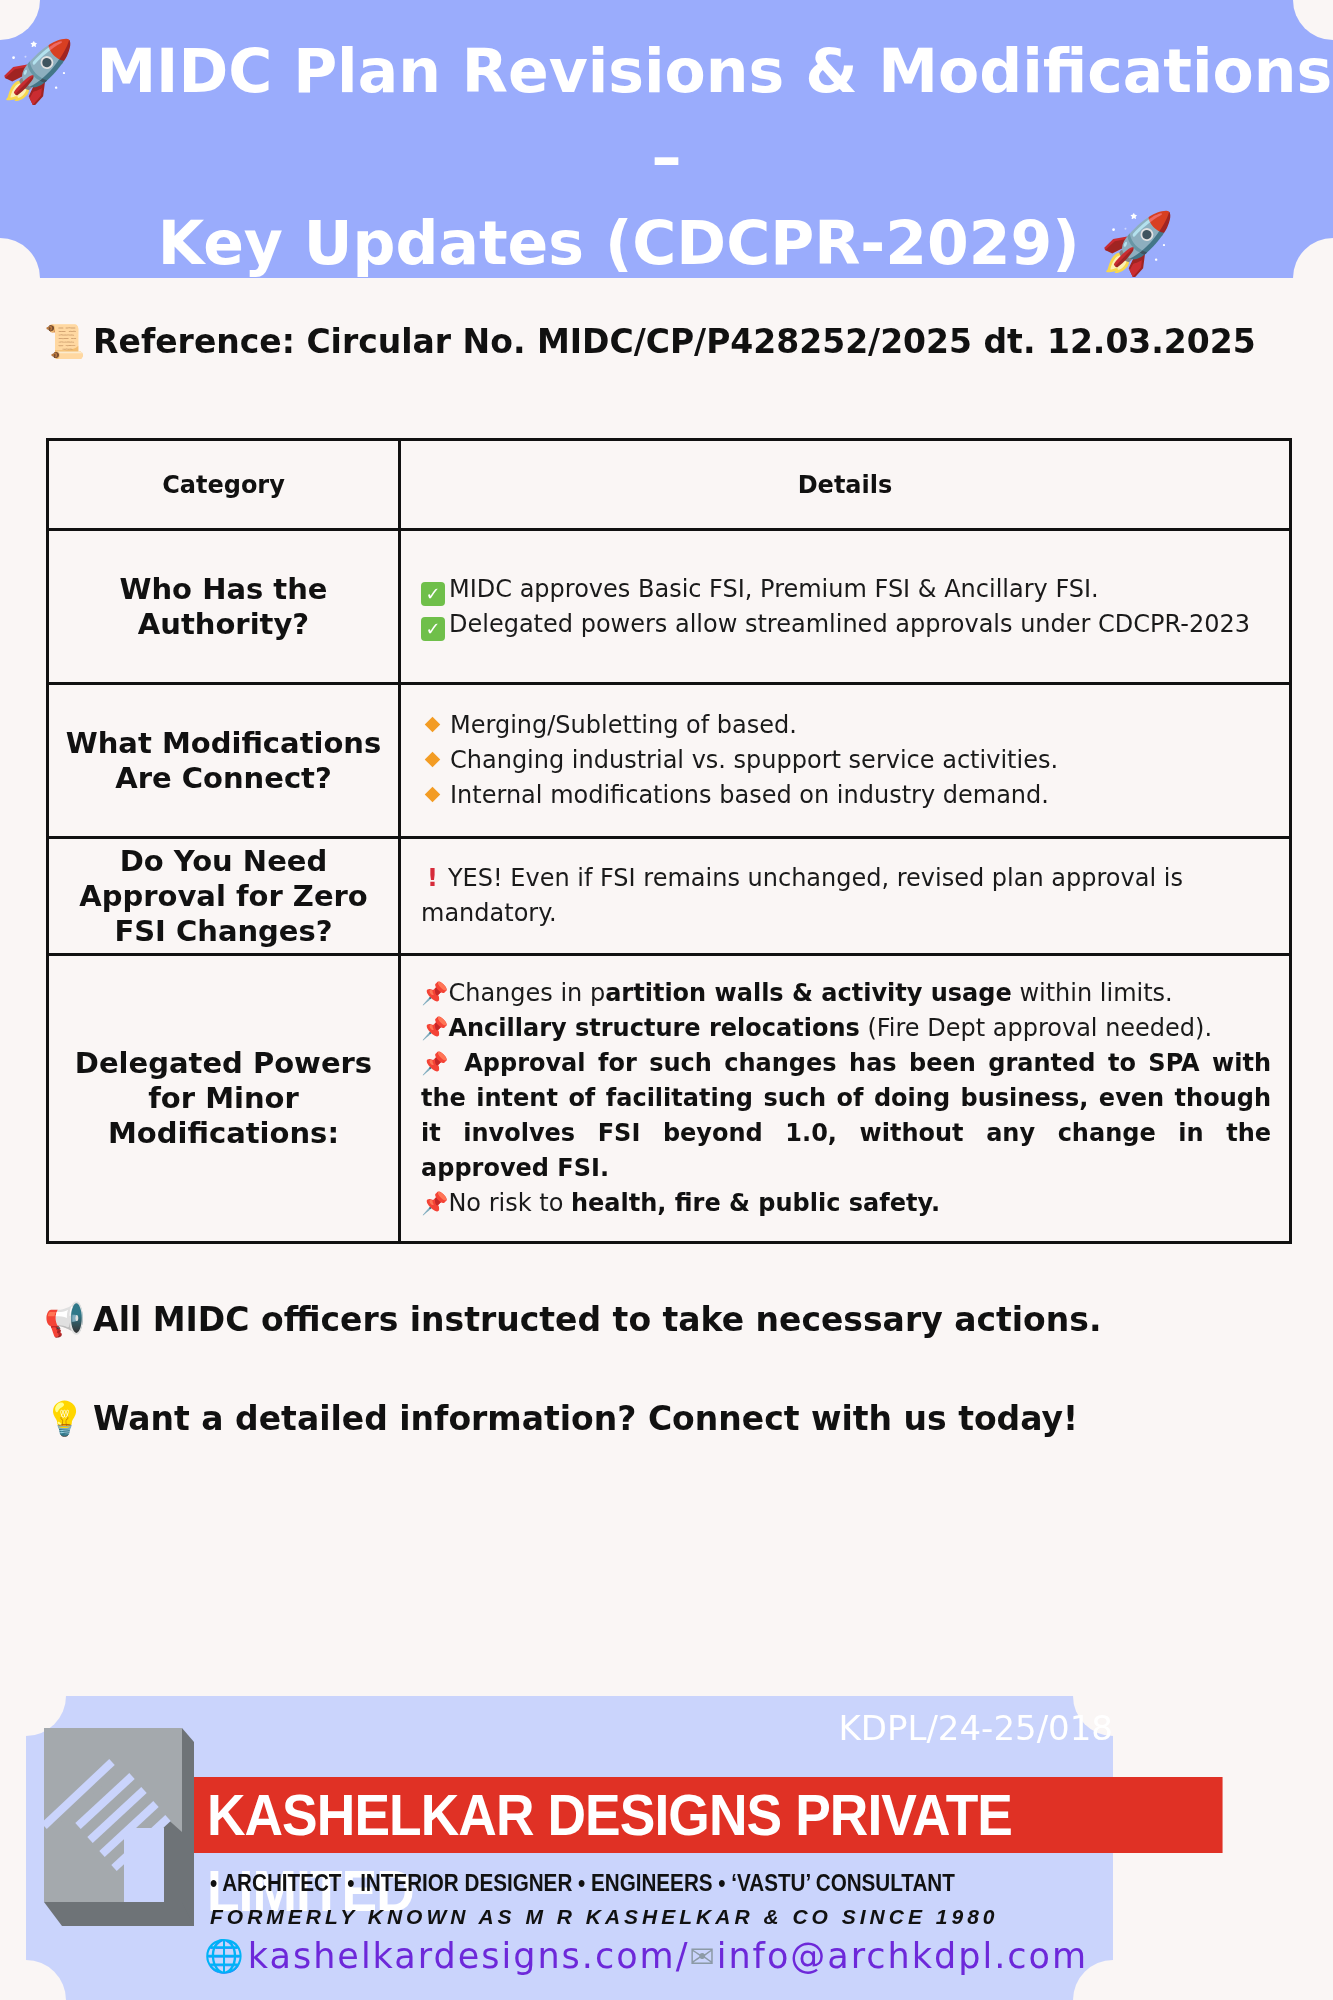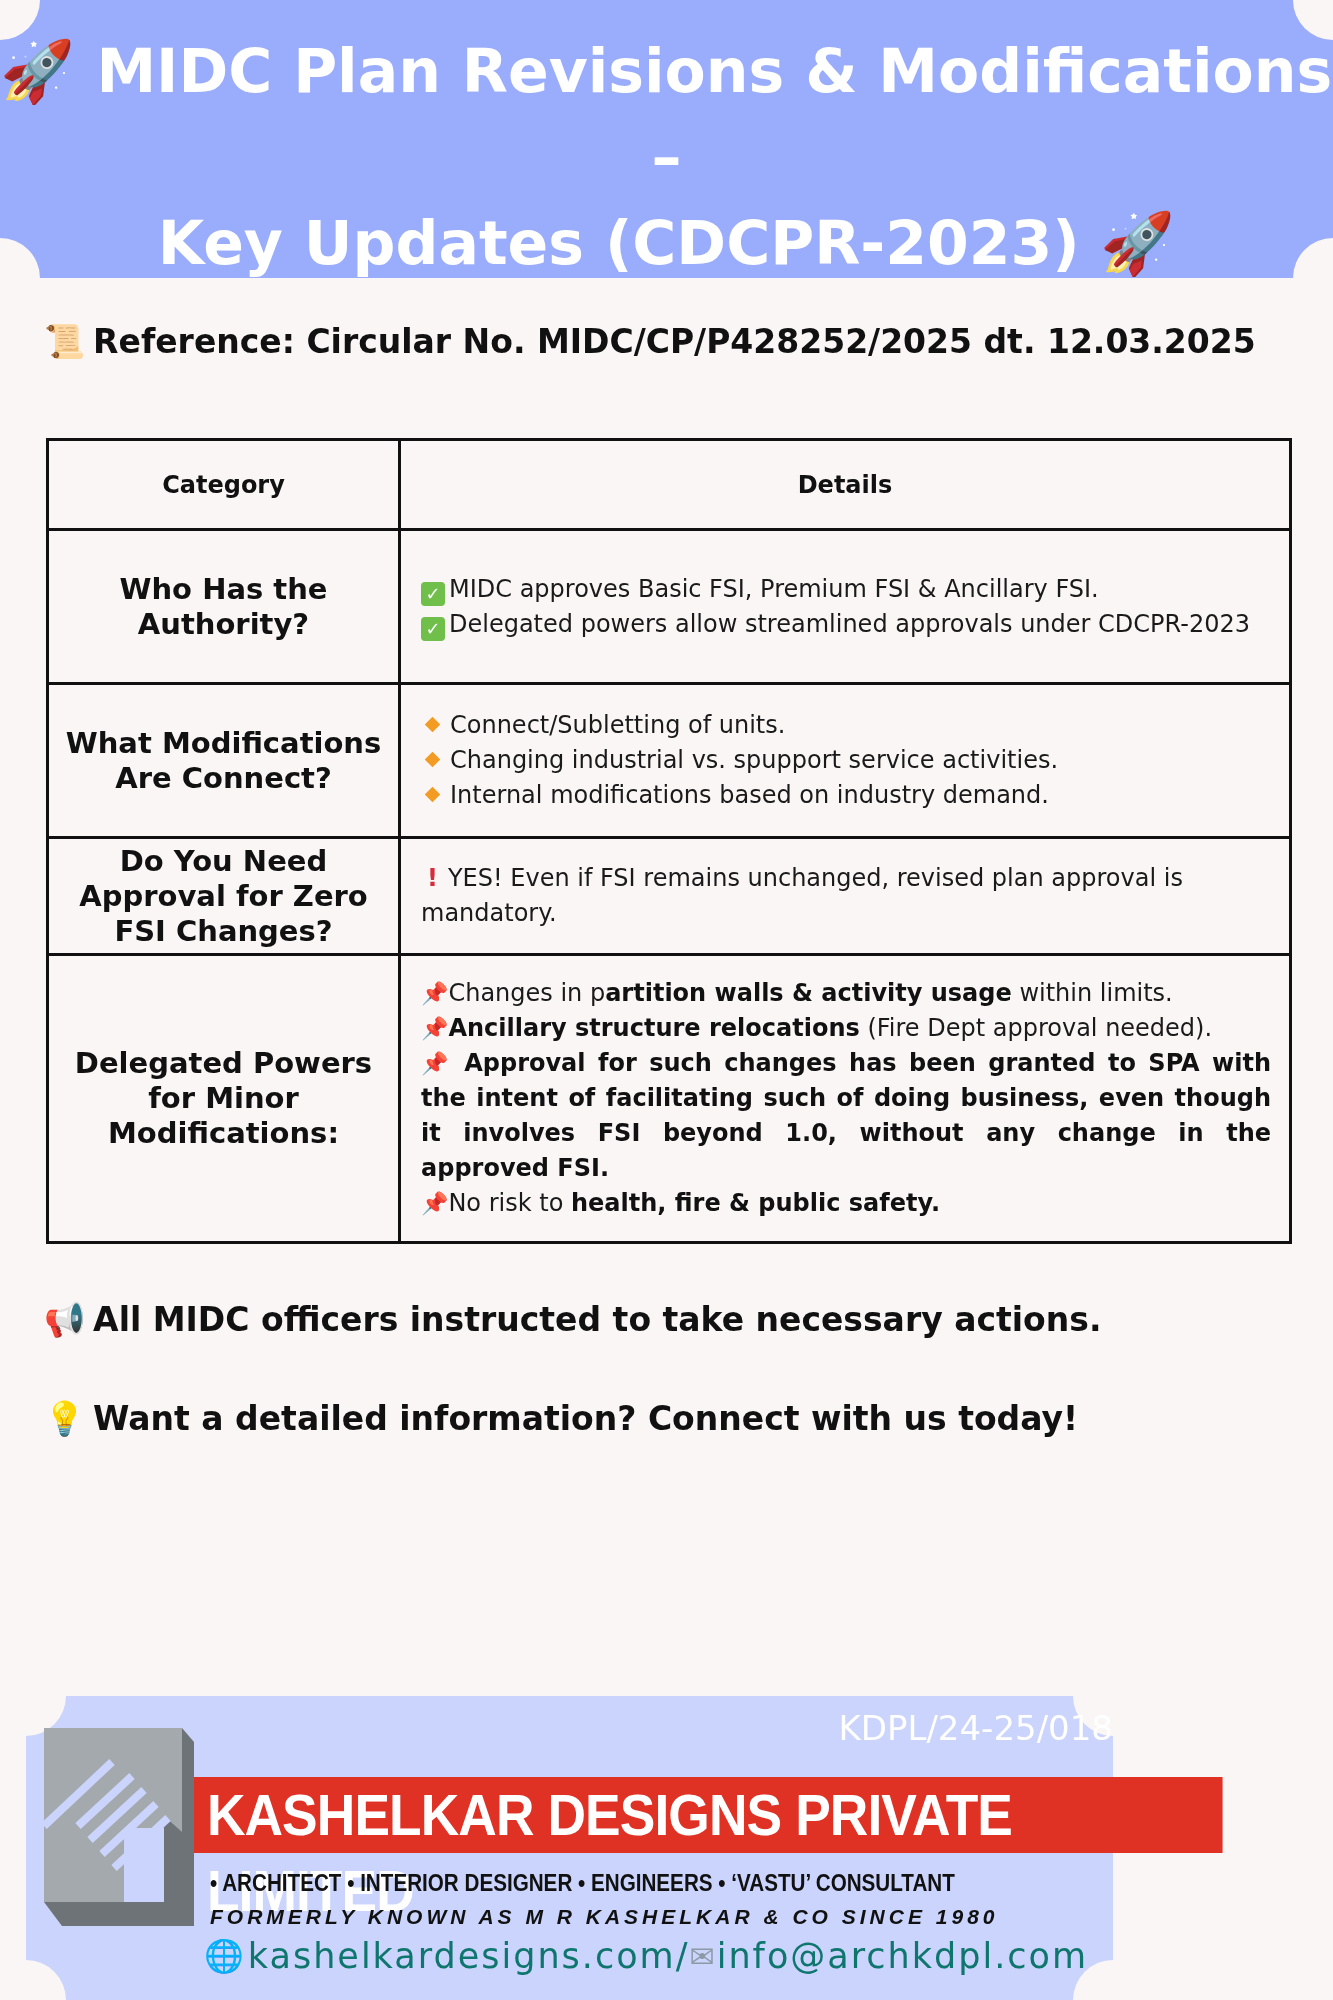--- a/index.html
+++ b/index.html
@@ -118,39 +118,39 @@
       font-family: "Liberation Sans", sans-serif; font-weight: bold; font-size: 21px;
       letter-spacing: 4px; color: #111; white-space: nowrap; font-style: italic;
     }
     .contact {
       position: absolute; left: 178px; top: 240px;
       font-family: "DejaVu Sans", sans-serif; font-size: 35px; letter-spacing: 2px;
       color: #111; white-space: nowrap; display: flex; align-items: center;
     }
     .globe-icon { color: #3f7fc4; font-size: 32px; margin-right: 2px; }
     .mail-icon { color: #8c9aa6; font-size: 30px; }
-    .contact a { color: #0f766e; text-decoration: none; }
+    .contact a { color: #6d28d9; text-decoration: none; }
   </style>
 </head>
 <body>
 
 <div class="page">
 
   <div class="header">
     <div class="notch n-tl"></div>
     <div class="notch n-tr"></div>
     <div class="notch n-bl"></div>
     <div class="notch n-br"></div>
     <h1 class="header-title">
       <span class="title-line">
         <span class="emoji">🚀</span>
         <span>MIDC Plan Revisions &amp; Modifications –</span>
       </span>
       <span class="title-line">
-        <span>Key Updates (CDCPR-2023)</span>
+        <span>Key Updates (CDCPR-2029)</span>
         <span class="emoji">🚀</span>
       </span>
     </h1>
   </div>
 
   <div class="reference">
     <span class="emoji">📜</span>
     <span>Reference: Circular No. MIDC/CP/P428252/2025 dt. 12.03.2025</span>
   </div>
 
@@ -170,21 +170,21 @@
           </span>
           <span class="det-line">
             <span class="check-icon">✓</span><span>Delegated powers allow streamlined approvals under CDCPR-2023</span>
           </span>
         </td>
       </tr>
       <tr class="row-2">
         <td class="cat-cell">What Modifications Are Connect?</td>
         <td class="det-cell">
           <span class="det-line">
-            <span class="diamond-icon"></span><span>Connect/Subletting of units.</span>
+            <span class="diamond-icon"></span><span>Merging/Subletting of based.</span>
           </span>
           <span class="det-line">
             <span class="diamond-icon"></span><span>Changing industrial vs. spupport service activities.</span>
           </span>
           <span class="det-line">
             <span class="diamond-icon"></span><span>Internal modifications based on industry demand.</span>
           </span>
         </td>
       </tr>
       <tr class="row-3">

